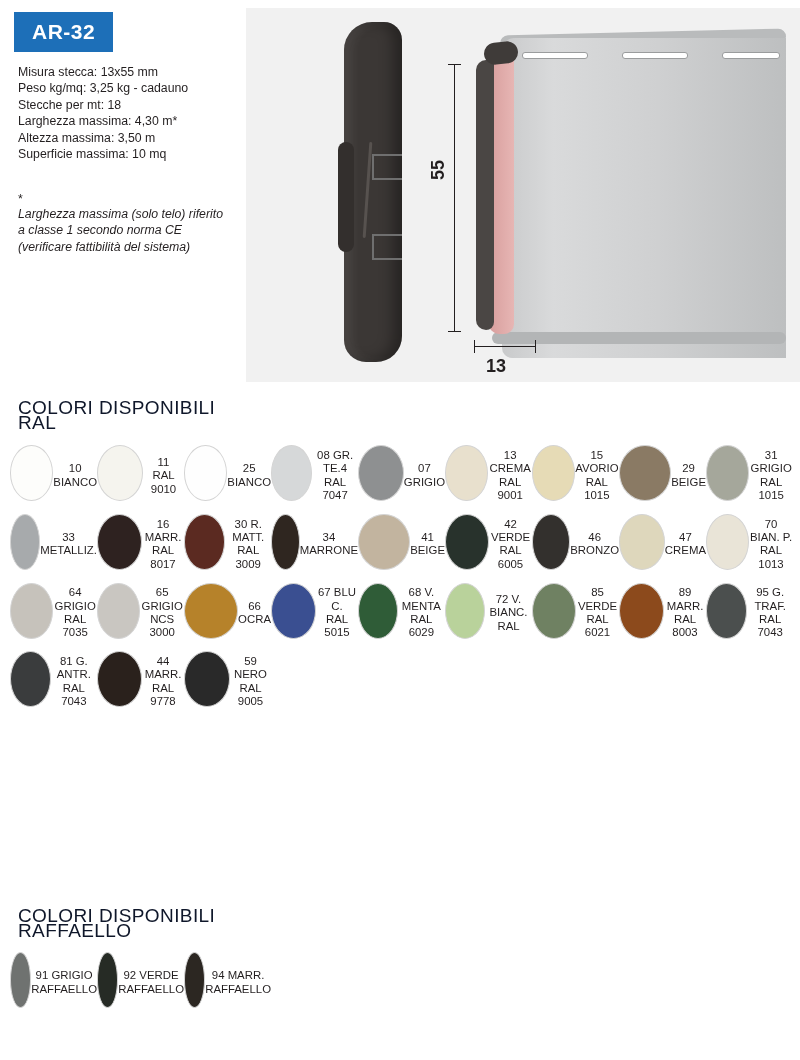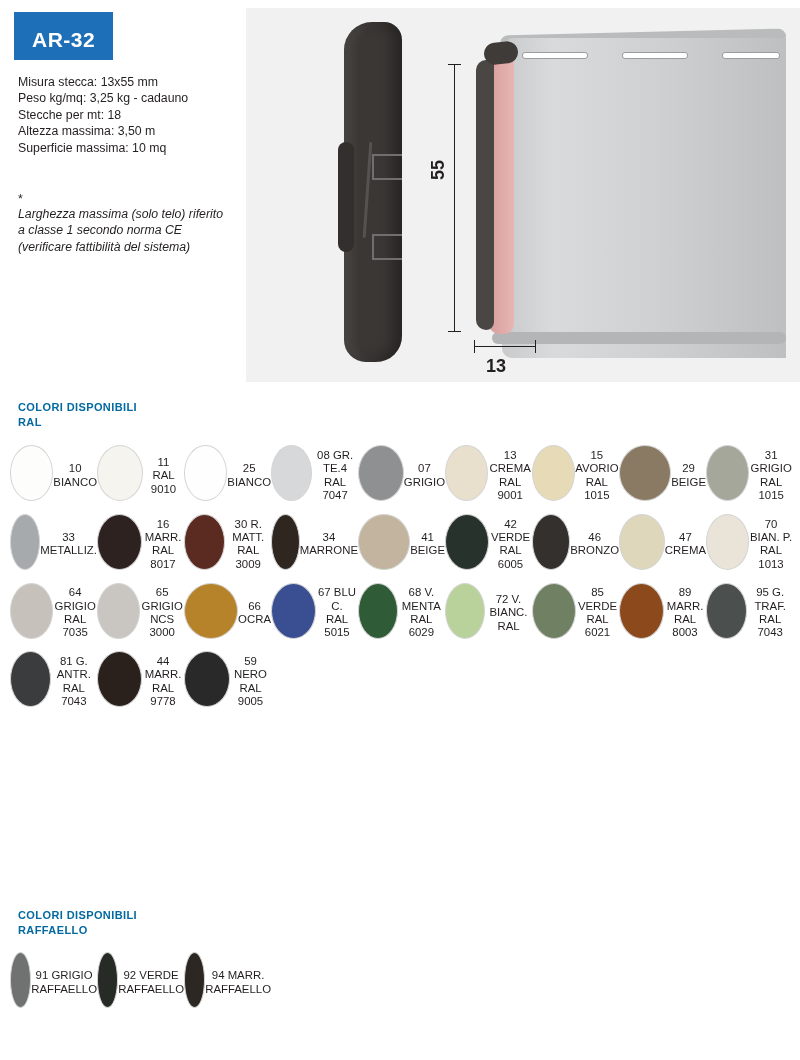--- a/index.html
+++ b/index.html
@@ -15,28 +15,28 @@
 
   
   .badge {
     position: absolute;
     left: 14px; top: 12px;
     background: #1d6fb8;
     color: #ffffff;
     font-size: 21px;
     font-weight: bold;
     letter-spacing: 0.5px;
-    padding: 17px 18px 10px 18px;
+    padding: 9px 18px 10px 18px;
     line-height: 1;
   }
 
   
   .specs {
     position: absolute;
-    left: 18px; top: 74px;
+    left: 18px; top: 64px;
     width: 220px;
     font-size: 12.3px;
     line-height: 16.4px;
     color: #231f20;
   }
   .specs div { white-space: nowrap; }
   .note {
     position: absolute;
     left: 18px; top: 192px;
     width: 215px;
@@ -189,23 +189,23 @@
   .dim-h-label {
     position: absolute;
     left: 240px; top: 348px;
     font-size: 18px; font-weight: bold;
   }
 
   
   .sec-head {
     position: absolute;
     left: 18px;
-    color: #0369a1;
-    font-size: 11px;
-    font-weight: bold;
+    color: #0f172a;
+    font-size: 19px;
+    font-weight: normal;
     letter-spacing: 0.4px;
     line-height: 15px;
   }
 
   
   .grid {
     position: absolute;
     left: 10px;
     display: flex;
     flex-wrap: wrap;
@@ -236,20 +236,21 @@
 <body>
 
 <div class="page">
 
   <div class="badge">AR-32</div>
 
   <div class="specs">
     <div>Misura stecca: 13x55 mm</div>
     <div>Peso kg/mq: 3,25 kg - cadauno</div>
     <div>Stecche per mt: 18</div>
+    <div>Larghezza massima: 4,30 m*</div>
     <div>Altezza massima: 3,50 m</div>
     <div>Superficie massima: 10 mq</div>
   </div>
 
   <div class="note">
     <span class="star">*</span>
     <span>Larghezza massima (solo telo) riferito a classe 1 secondo norma CE (verificare fattibilità del sistema)</span>
   </div>
 
   <div class="illus">

